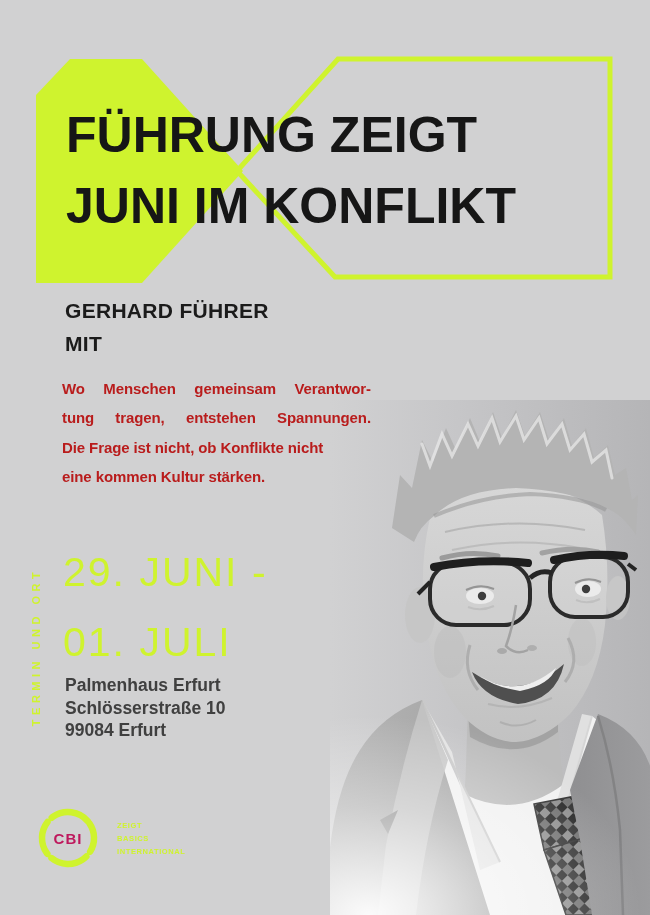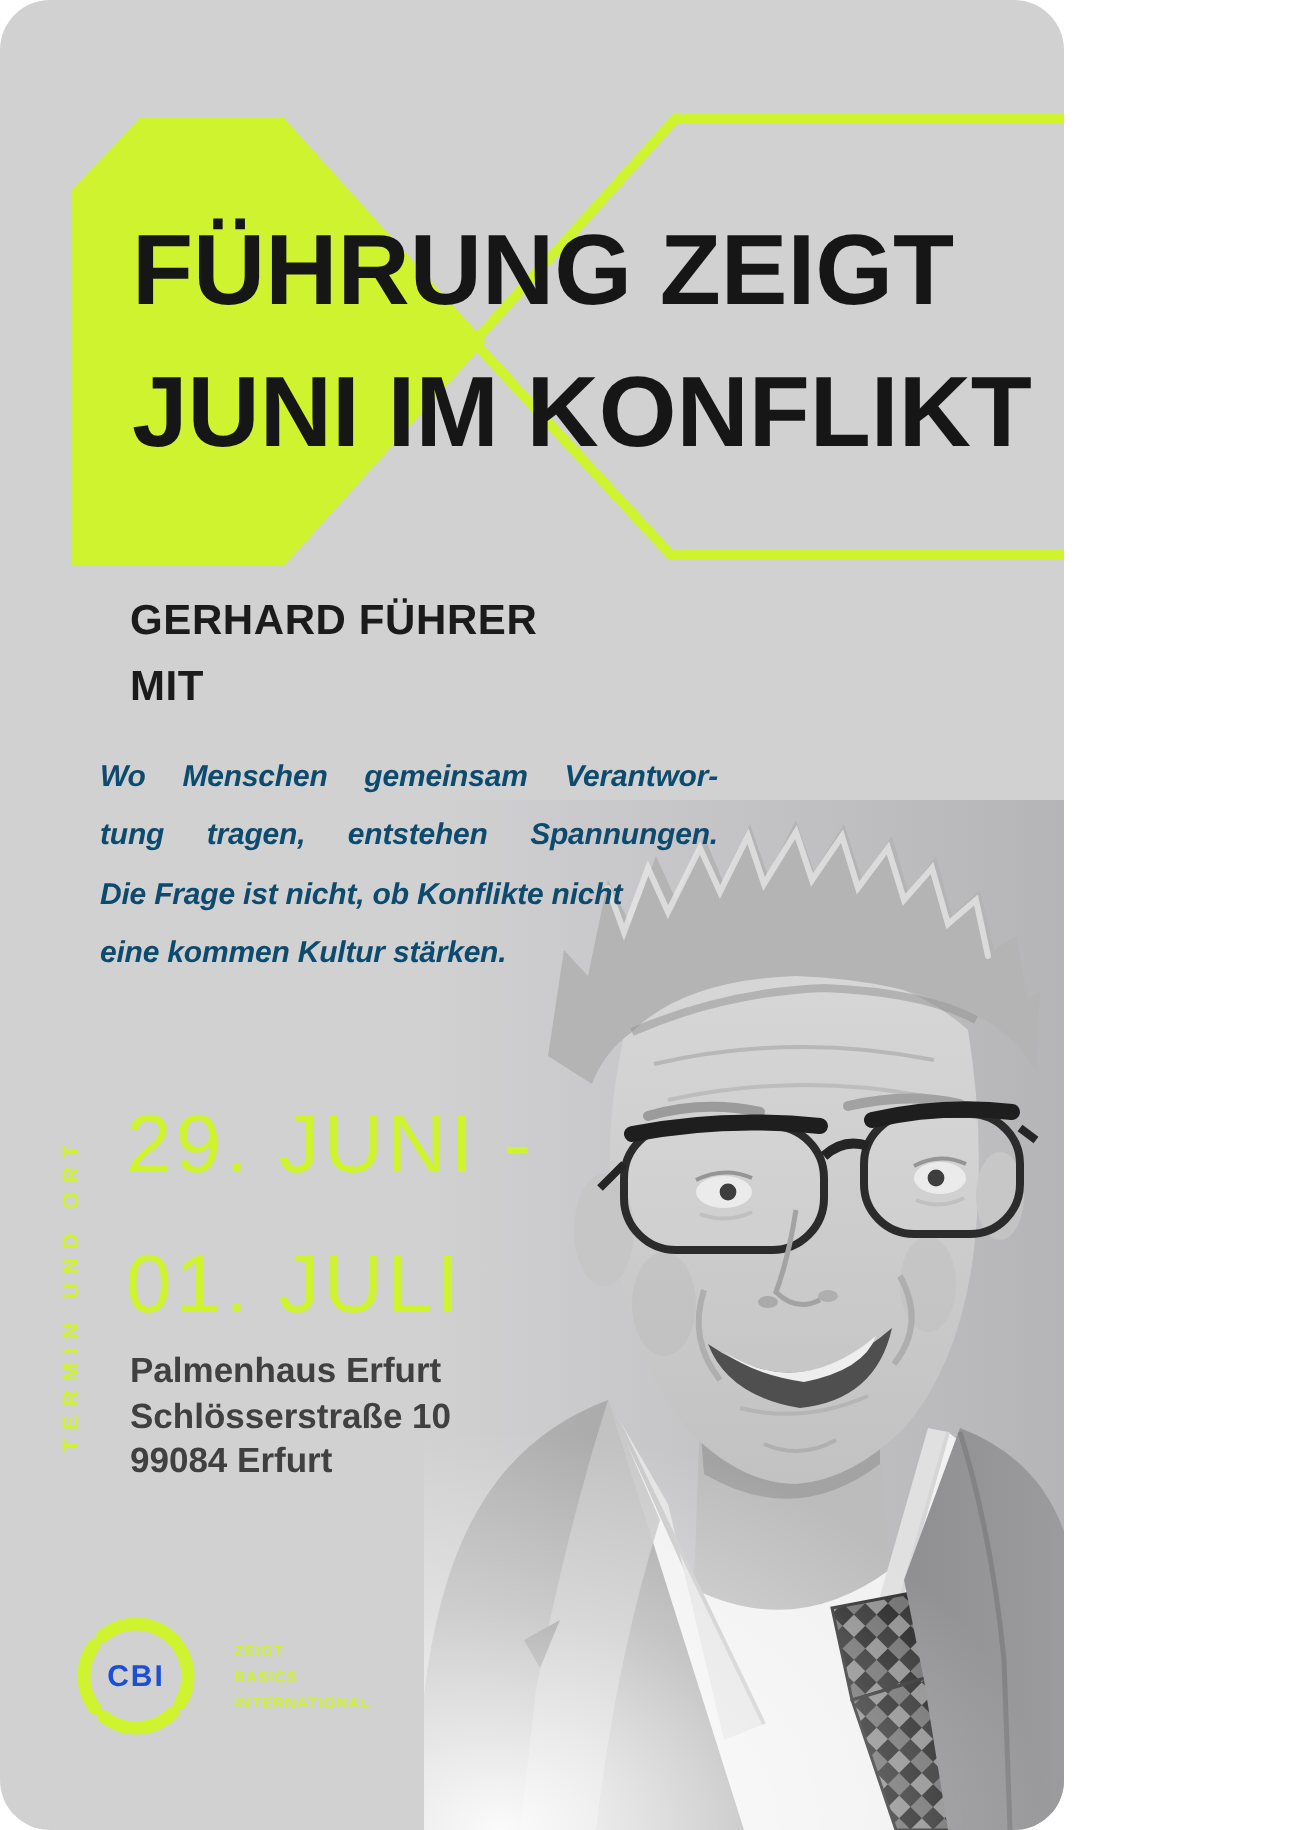--- a/index.html
+++ b/index.html
@@ -1,41 +1,40 @@
 <!DOCTYPE html>
 <html><head>
 <meta charset="utf-8">
 <style>
   html,body{margin:0;padding:0;}
   .poster{
     position:relative;
-    width:532px;height:915px;
+    width:650px;height:915px;
     background:#d1d1d2;
     overflow:hidden;
     font-family:"Liberation Sans", sans-serif;
-    border-radius:25px;
   }
   
   .shapes{position:absolute;left:0;top:0;}
   
   .headline{
     position:absolute;left:66px;top:100px;
     font-size:50px;line-height:71px;font-weight:800;
     color:#161616;letter-spacing:0px;white-space:nowrap;
   }
   
   .speaker{
     position:absolute;left:65px;top:294px;
     font-size:21px;line-height:33px;font-weight:800;color:#1b1b1b;
     letter-spacing:.3px;white-space:nowrap;
   }
   
   .bodycopy{
-    position:absolute;left:50px;top:374px;width:309px;
-    font-size:15px;font-weight:700;color:#0c4a6e;letter-spacing:-.1px;font-style:italic;
+    position:absolute;left:62px;top:374px;width:309px;
+    font-size:15px;font-weight:700;color:#b91c1c;letter-spacing:-.1px;
   }
   .bodycopy .bl{line-height:29.4px;white-space:nowrap;}
   .bodycopy .bl.just{white-space:normal;text-align:justify;text-align-last:justify;}
   
   .vertical{
     position:absolute;left:-54px;top:639px;width:184px;height:16px;
     transform:rotate(-90deg);
     font-size:11px;font-weight:700;letter-spacing:4.5px;
     color:#cff32e;text-align:center;white-space:nowrap;
   }
@@ -52,21 +51,21 @@
     position:absolute;left:65px;top:674px;
     font-size:17.5px;line-height:22.5px;font-weight:700;color:#404040;
     white-space:nowrap;
   }
   
   .logo{position:absolute;left:36px;top:806px;width:220px;height:70px;}
   .logo .ring{position:absolute;left:0;top:0;}
   .logo .monogram{
     position:absolute;left:0;top:0;width:64px;height:64px;
     display:flex;align-items:center;justify-content:center;
-    font-size:15px;font-weight:800;letter-spacing:1px;color:#1d4ed8;
+    font-size:15px;font-weight:800;letter-spacing:1px;color:#be185d;
   }
   .logo .wordmark{
     position:absolute;left:81px;top:13px;
     font-size:7.5px;font-weight:700;letter-spacing:.6px;line-height:13px;
     color:#cff32e;white-space:nowrap;
   }
   
   .portrait{position:absolute;right:0;bottom:0;width:320px;height:515px;}
 </style>
 </head>

